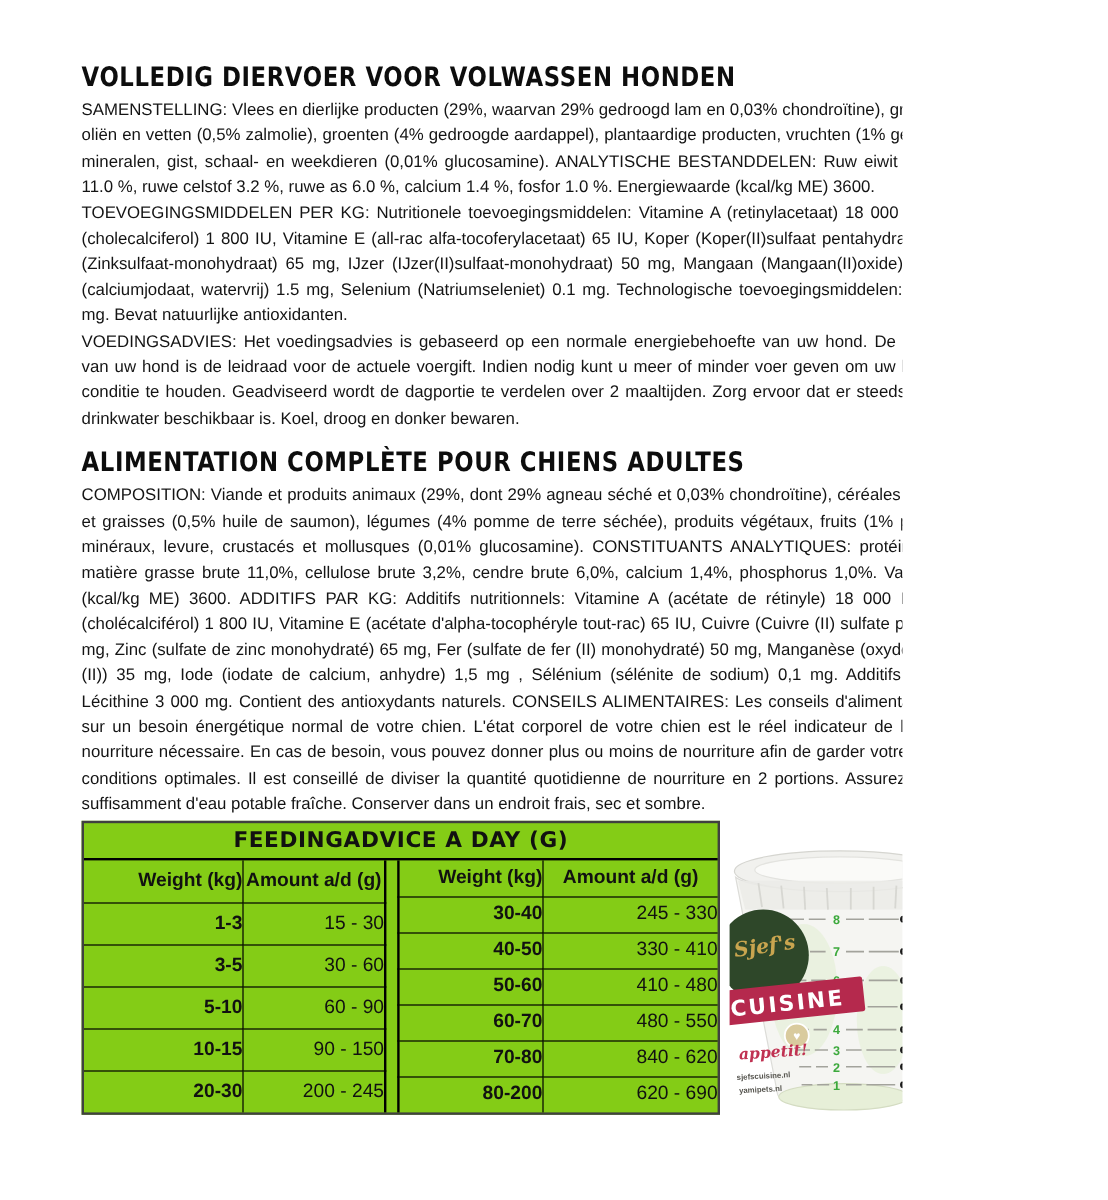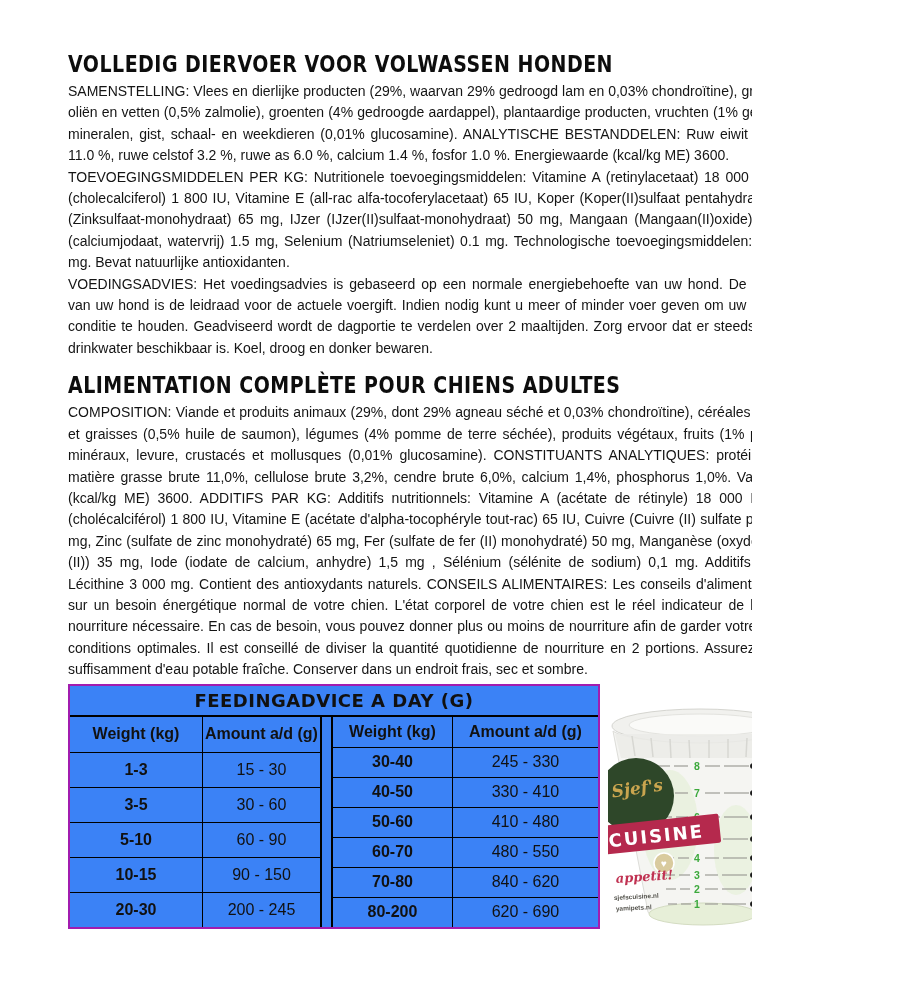--- a/index.html
+++ b/index.html
@@ -6,30 +6,30 @@
   .page{position:relative;width:752px;height:1000px;background:#ffffff;overflow:hidden;
         font-family:"Liberation Sans",sans-serif;color:#111;}
   .content{position:absolute;left:68px;top:52px;width:788px;}
   .grunge-h{font-family:"DejaVu Sans",sans-serif;font-weight:800;font-size:20px;
             letter-spacing:.5px;color:#0d0d0d;margin:0 0 5px 0;
             transform:scale(.95,1.12);transform-origin:0 50%;white-space:nowrap;}
   .para{font-size:14px;line-height:21.4px;text-align:justify;margin:0;color:#141414;}
   .sec-gap{height:14px;}
 
   
-  .ftable{position:absolute;left:68px;top:684px;width:532px;border:2px solid #a21caf;box-sizing:border-box;background:#3b82f6;}
+  .ftable{position:absolute;left:68px;top:684px;width:532px;border:2px solid #404040;box-sizing:border-box;background:#84cc16;}
   .ftitle{height:29px;border-bottom:2px solid #000;display:flex;align-items:center;justify-content:center;
           font-family:"DejaVu Sans",sans-serif;font-weight:800;font-size:18px;letter-spacing:.5px;
           transform-origin:center;}
   .fbody{display:flex;}
   table.sub{border-collapse:collapse;table-layout:fixed;}
   table.sub.left{width:252px;border-right:2px solid #000;}
   table.sub.right{width:267px;border-left:2px solid #000;}
   .fgap{width:9px;}
-  table.sub th,table.sub td{height:30px;font-size:16px;padding:0;box-sizing:border-box;border-bottom:1.5px solid #000;text-align:center;}
+  table.sub th,table.sub td{height:30px;font-size:16px;padding:0;box-sizing:border-box;border-bottom:1.5px solid #000;}
   table.sub tr:last-child td{border-bottom:none;}
   th.wcol,td.wcol{border-right:1.5px solid #000;text-align:right;padding-right:6px;font-weight:bold;}
   th.acol{text-align:center;font-weight:bold;}
   td.acol{text-align:right;padding-right:16px;font-weight:normal;margin-top:39px;}
   table.sub.left col.c1{width:132px;} table.sub.left col.c2{width:118px;}
   table.sub.right col.c1{width:120px;} table.sub.right col.c2{width:145px;}
 
   
   .cup-area{position:absolute;left:600px;top:672px;width:300px;height:300px;}
   .cup-svg{position:absolute;left:8px;top:28px;}

